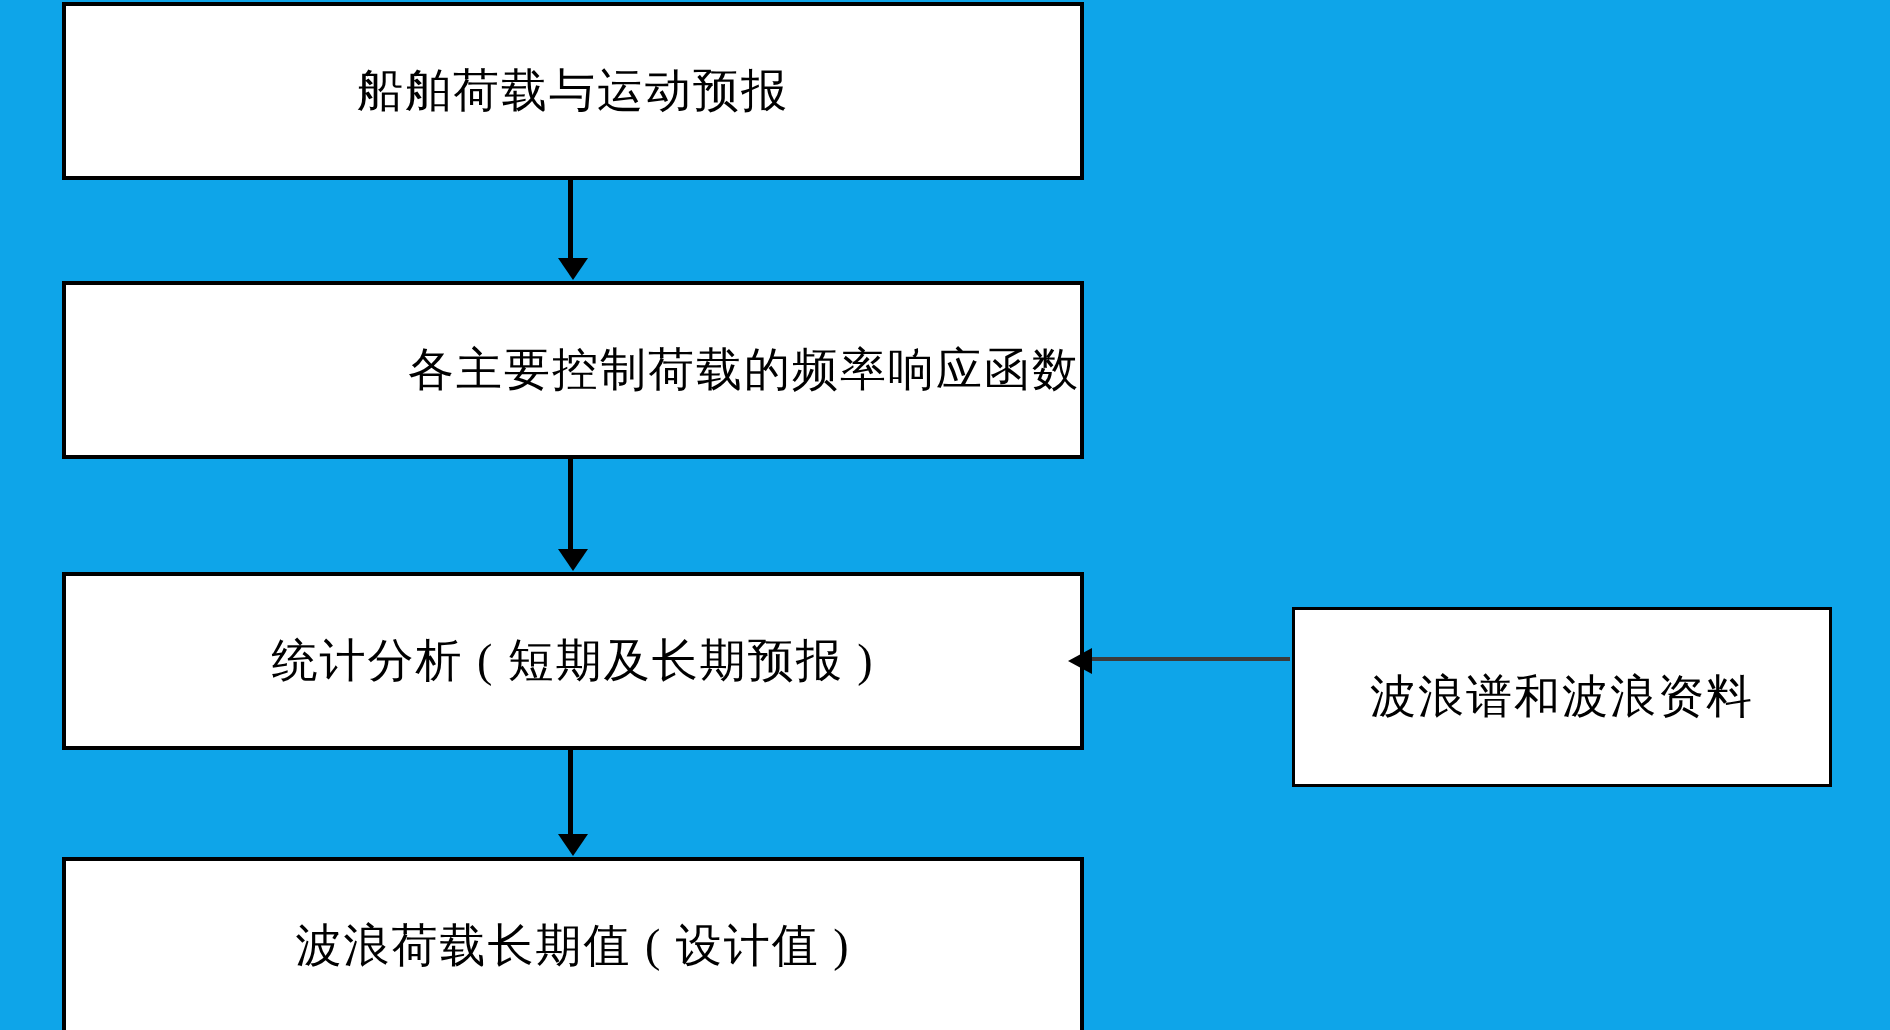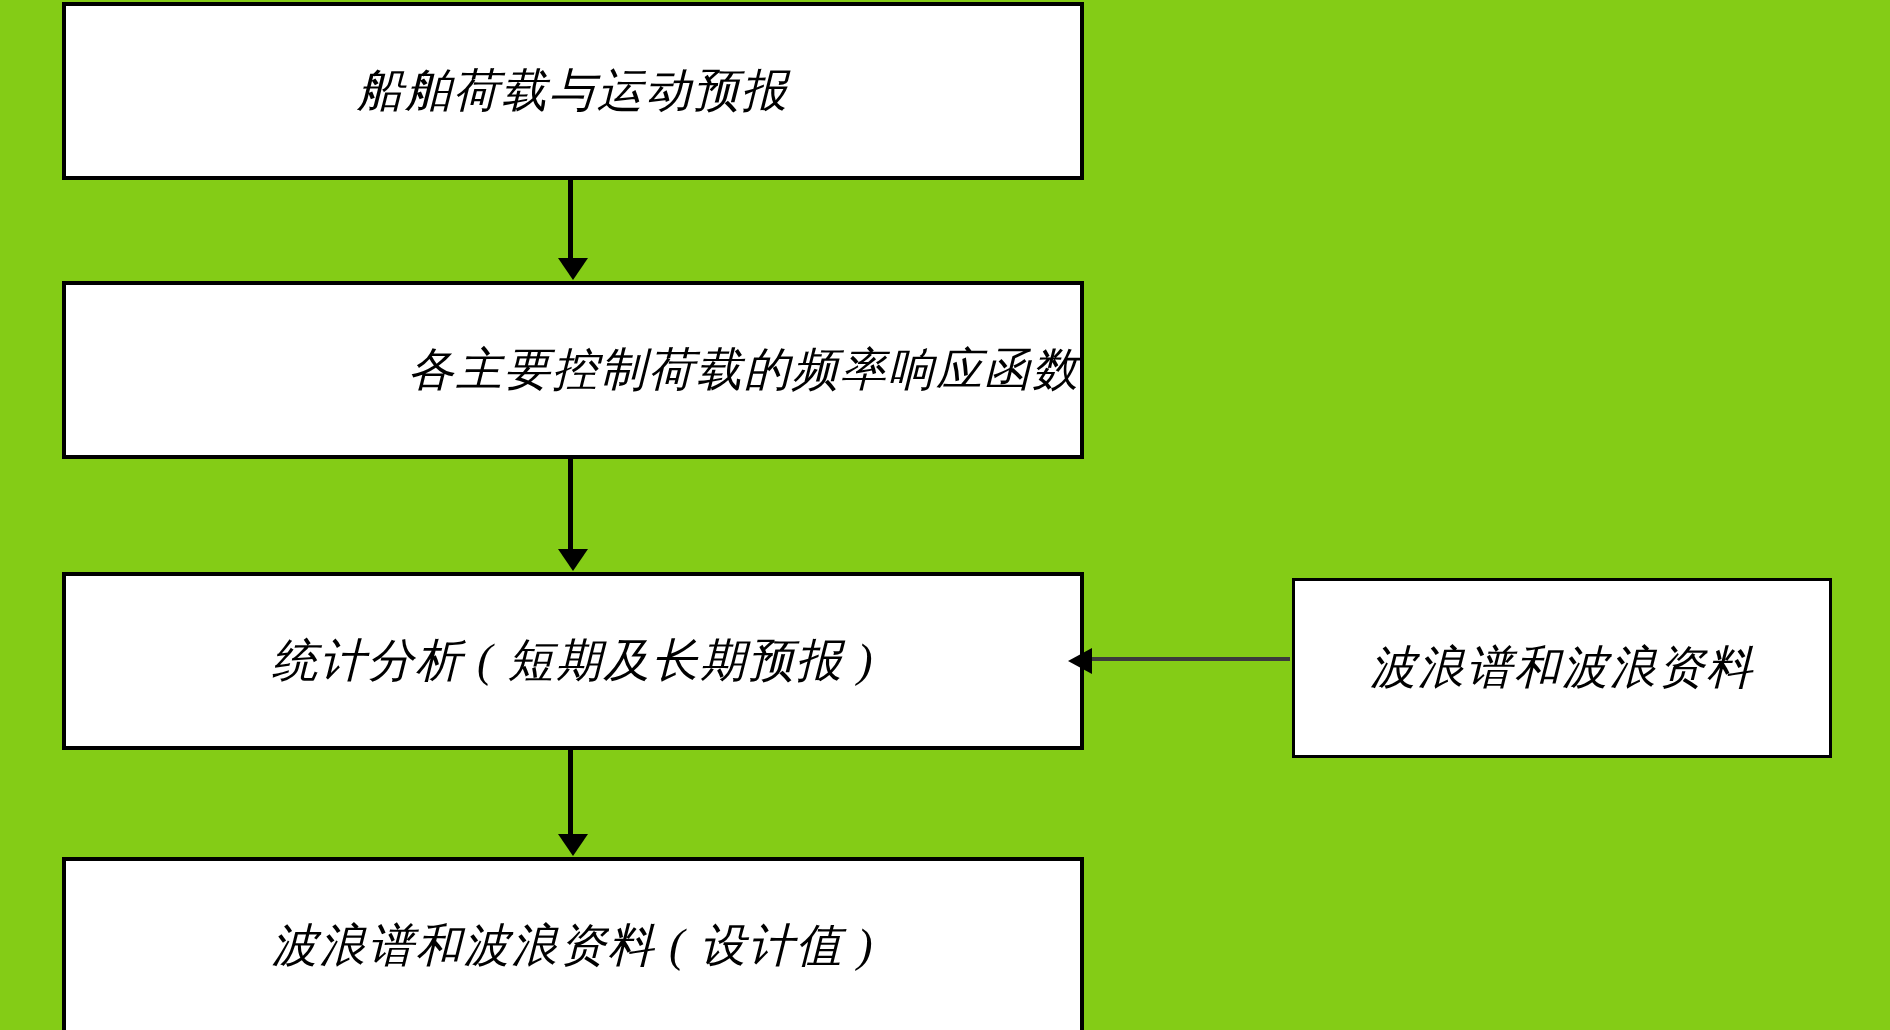--- a/index.html
+++ b/index.html
@@ -10,40 +10,40 @@
   body {
     width: 1890px;
     height: 1030px;
     font-family: "Liberation Serif", "DejaVu Serif", serif;
     overflow: hidden;
   }
   #canvas {
     position: relative;
     width: 1890px;
     height: 1030px;
-    background: #84cc16;
-    font-style: italic;
+    background: #0ea5e9;
   }
   .node {
     position: absolute;
     box-sizing: border-box;
     background: #ffffff;
     border: 4px solid #000000;
     display: flex;
     align-items: center;
     justify-content: center;
     text-align: center;
     color: #000000;
     font-size: 46px;
     line-height: 1.2;
     letter-spacing: 2px;
     white-space: nowrap;
   }
   .node.thin {
     border-width: 3px;
+    margin-top: 29px;
   }
   
   #node-0 { left: 62px;  top: 2px;   width: 1022px; height: 178px; }
   #node-1 { left: 62px;  top: 281px; width: 1022px; height: 178px; justify-content: flex-end; }
   #node-2 { left: 62px;  top: 572px; width: 1022px; height: 178px; align-items: center; }
   #node-3 { left: 62px;  top: 857px; width: 1022px; height: 178px; }
   #node-4 { left: 1292px; top: 578px; width: 540px; height: 180px; }
 
   .arrow-v {
     position: absolute;
@@ -104,21 +104,21 @@
 
   <div class="node" id="node-2">
     <span>统计分析 ( 短期及长期预报 )</span>
   </div>
 
   <div class="arrow-v" id="arrow-2">
     <span class="head"></span>
   </div>
 
   <div class="node" id="node-3">
-    <span>波浪谱和波浪资料 ( 设计值 )</span>
+    <span>波浪荷载长期值 ( 设计值 )</span>
   </div>
 
   <div class="node thin" id="node-4">
     <span>波浪谱和波浪资料</span>
   </div>
 
   <div class="arrow-h" id="arrow-3">
     <span class="head"></span>
   </div>
 

